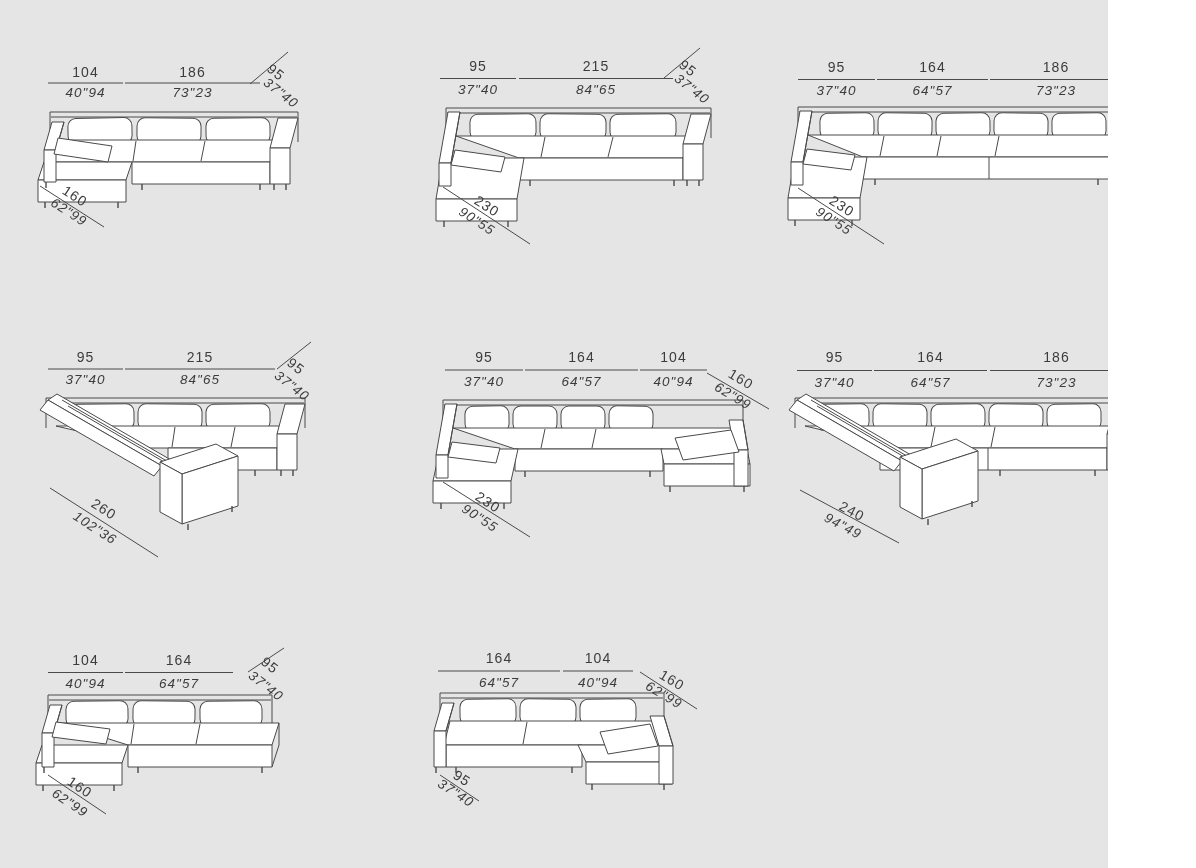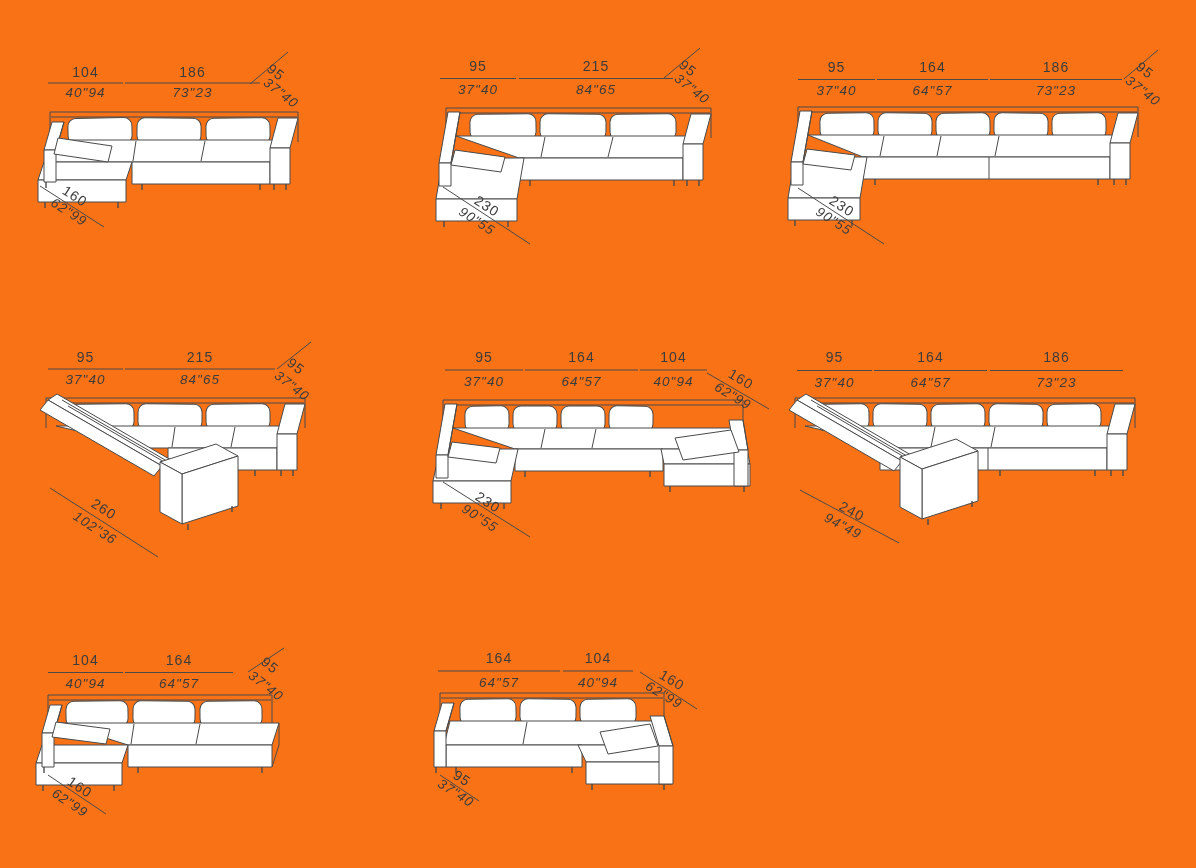--- a/index.html
+++ b/index.html
@@ -1,16 +1,16 @@
 <!DOCTYPE html>
 <html><head>
 <meta charset="utf-8">
 <style>
   html,body{margin:0;padding:0;background:#ffffff;}
-  #sheet{position:relative;width:1196px;height:868px;background:#f97316;overflow:hidden;
+  #sheet{position:relative;width:1108px;height:868px;background:#e5e5e5;overflow:hidden;
          font-family:"Liberation Sans", sans-serif;text-decoration:underline;}
   #art{position:absolute;left:0;top:0;}
   .cm-label,.in-label{position:absolute;color:#3c3c3c;white-space:nowrap;
         transform:translate(-50%,-50%);letter-spacing:1px;}
   .cm-label{font-size:14px;}
   .in-label{font-size:13.5px;font-style:italic;}
   .rot{transform-origin:center center;}
 </style>
 </head>
 <body>

